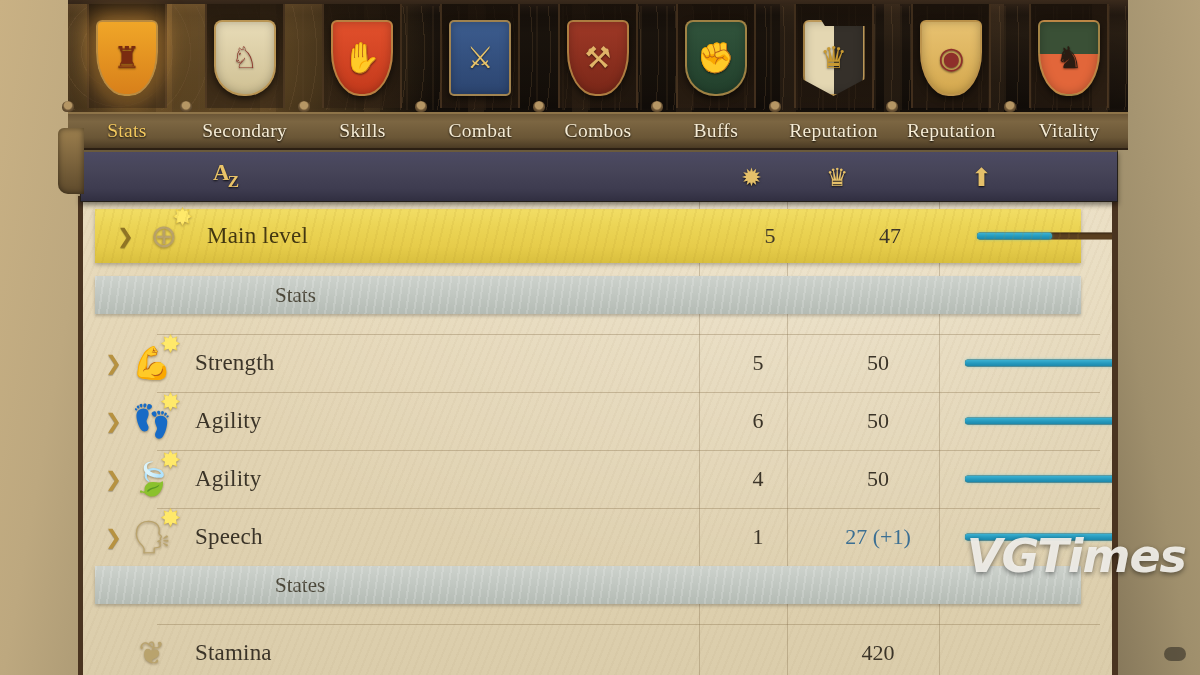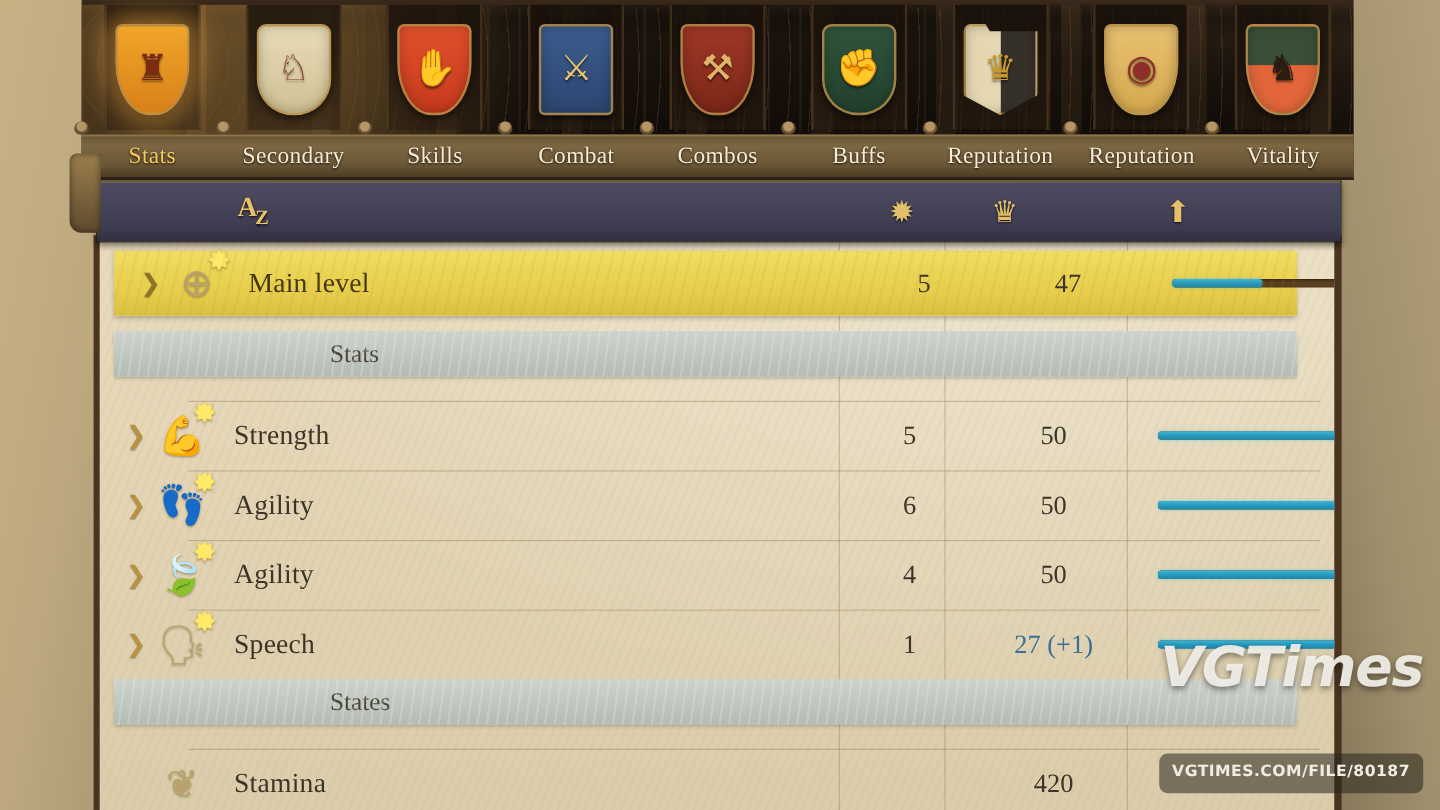--- a/index.html
+++ b/index.html
@@ -107,21 +107,21 @@
   
   .sortbar{
     position:relative; height:52px; margin:0 10px 0 12px;
     background:linear-gradient(180deg,#4c4a63 0%, #474559 35%, #3e3c50 75%, #312f41 100%);
     border:1px solid #241f18;
     border-top:2px solid #6a5a3c;
     box-shadow:0 3px 5px rgba(0,0,0,.45);
     z-index:6;
   }
   .sortbar .az{
-    position:absolute; left:117px; top:8px; color:#e9c368; font-size:23px;
+    position:absolute; left:132px; top:8px; color:#e9c368; font-size:23px;
     text-shadow:0 1px 2px rgba(0,0,0,.8); cursor:pointer; font-weight:bold;
   }
   .sortbar .az small{ font-size:17px; position:relative; top:7px; left:-2px; }
   .hicon{
     position:absolute; top:50%; transform:translateY(-50%);
     color:#e5c06a; font-size:25px; text-shadow:0 1px 2px rgba(0,0,0,.8); cursor:pointer;
   }
 
   
   .corner-orn{
@@ -409,14 +409,13 @@
         <div class="ricon">❦</div>
         <div class="rname">Stamina</div>
         <div class="cval c1"></div>
         <div class="cval c2">420</div>
       </div>
     </div>
 </div>
 
 <div class="wm">VGTimes</div>
 <div class="wm-box">
-  <div>VGTIMES.COM/FILE/80187</div>
 </div>
 
 </body></html>

